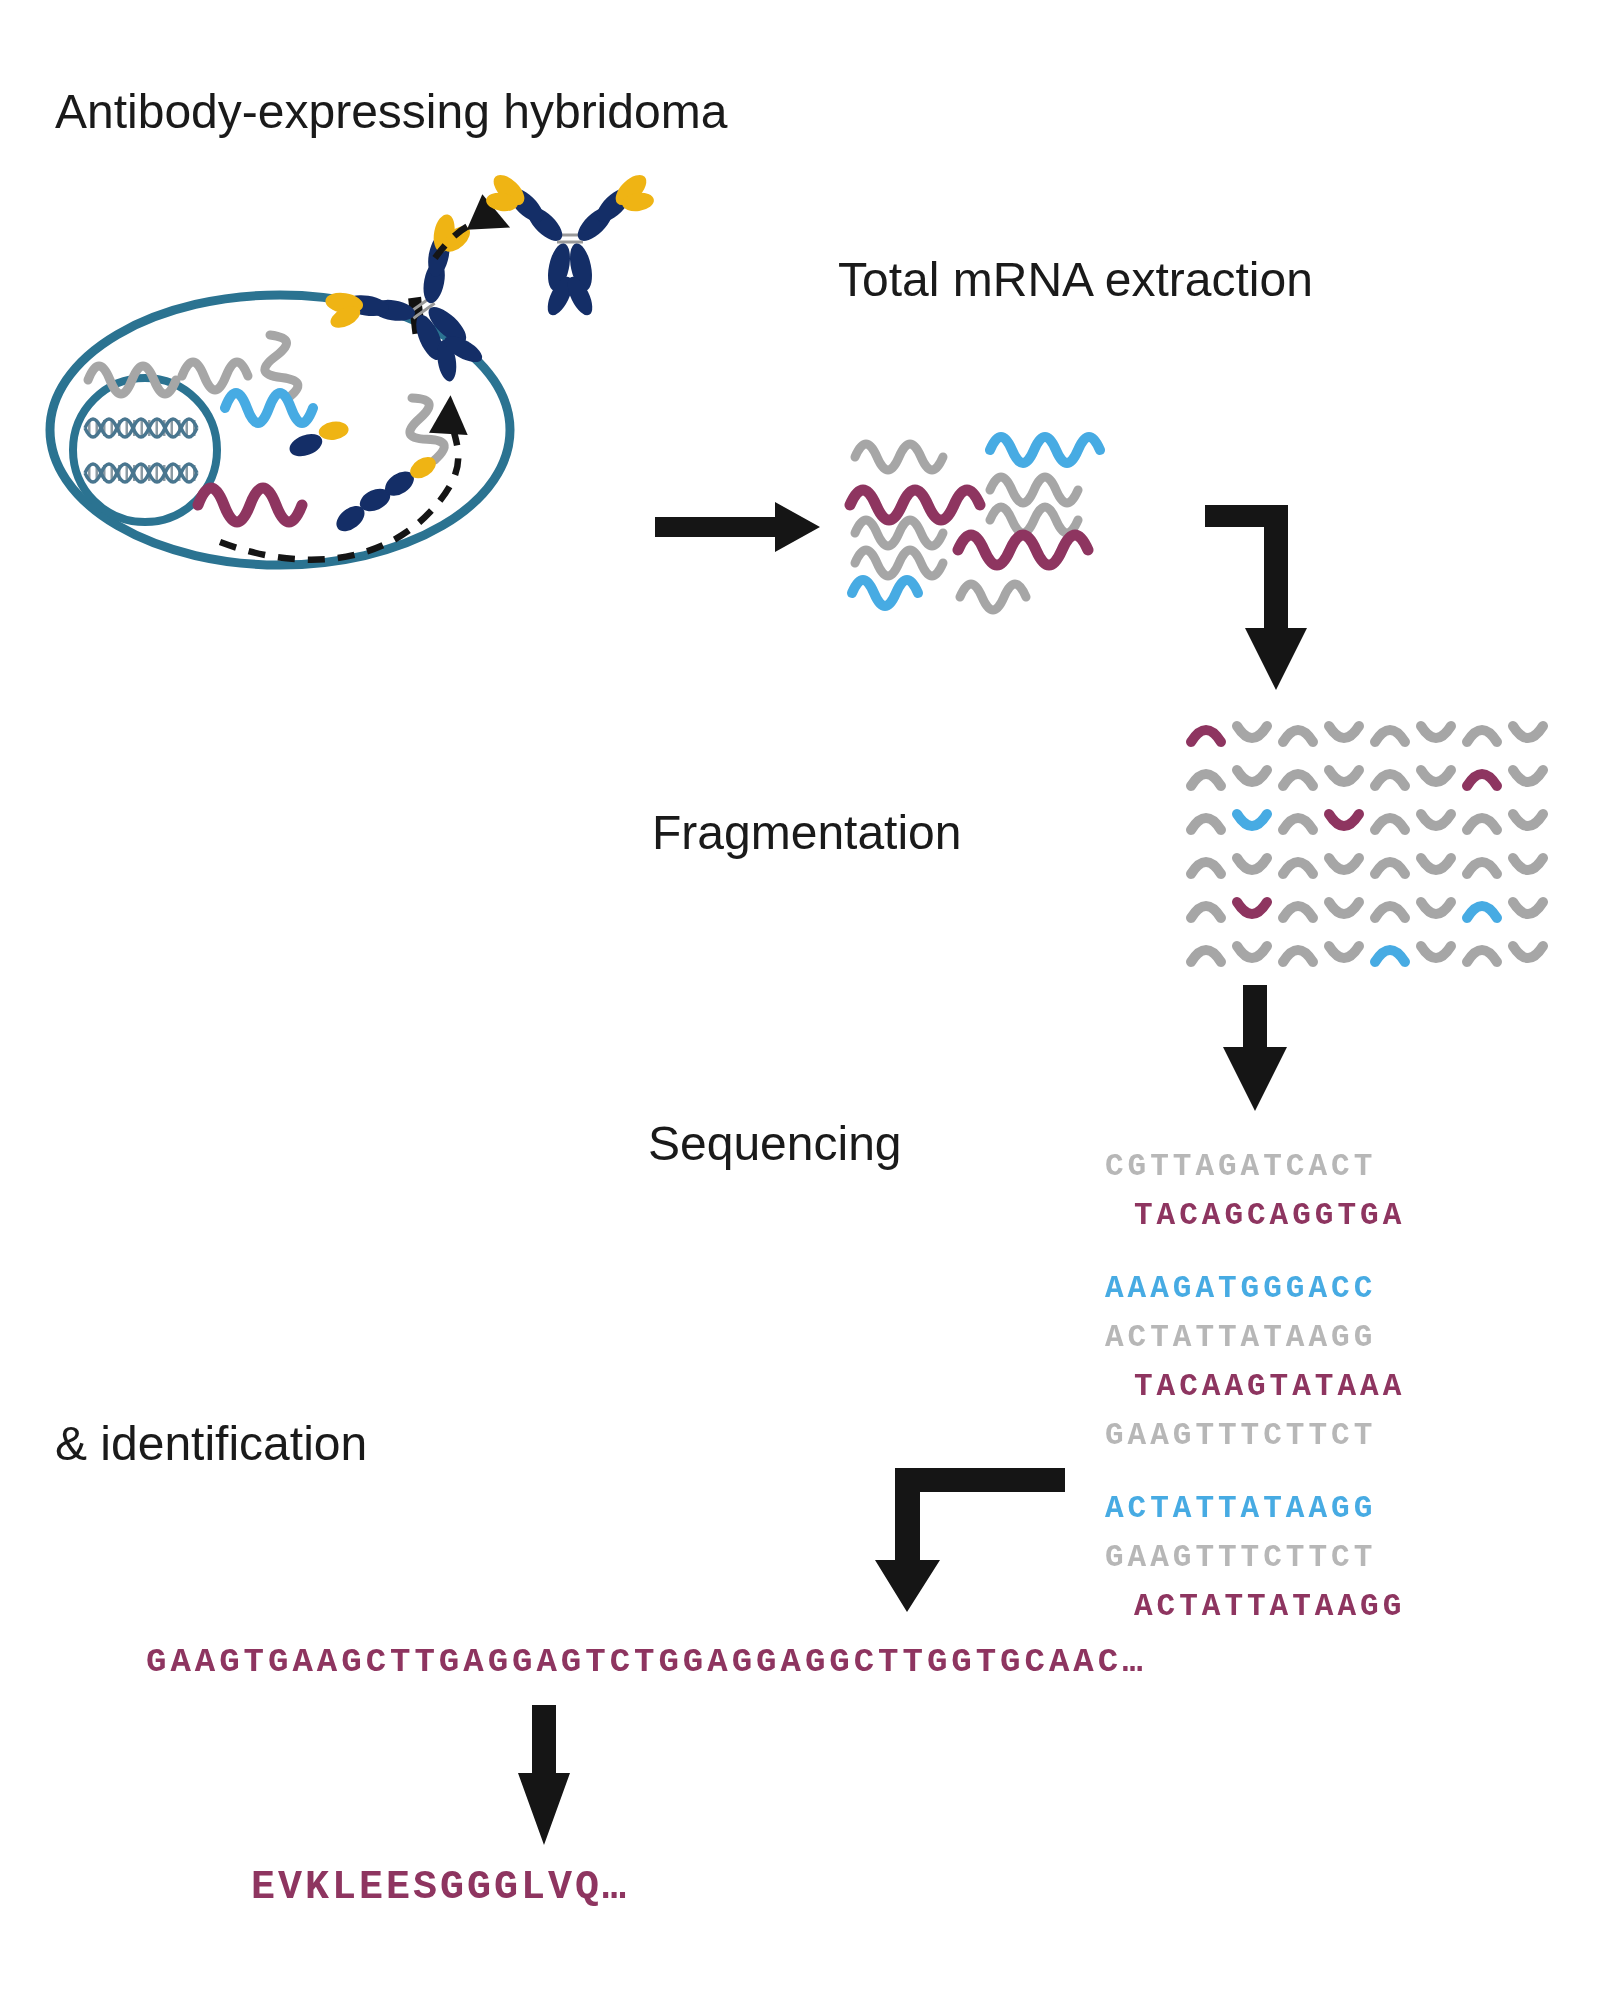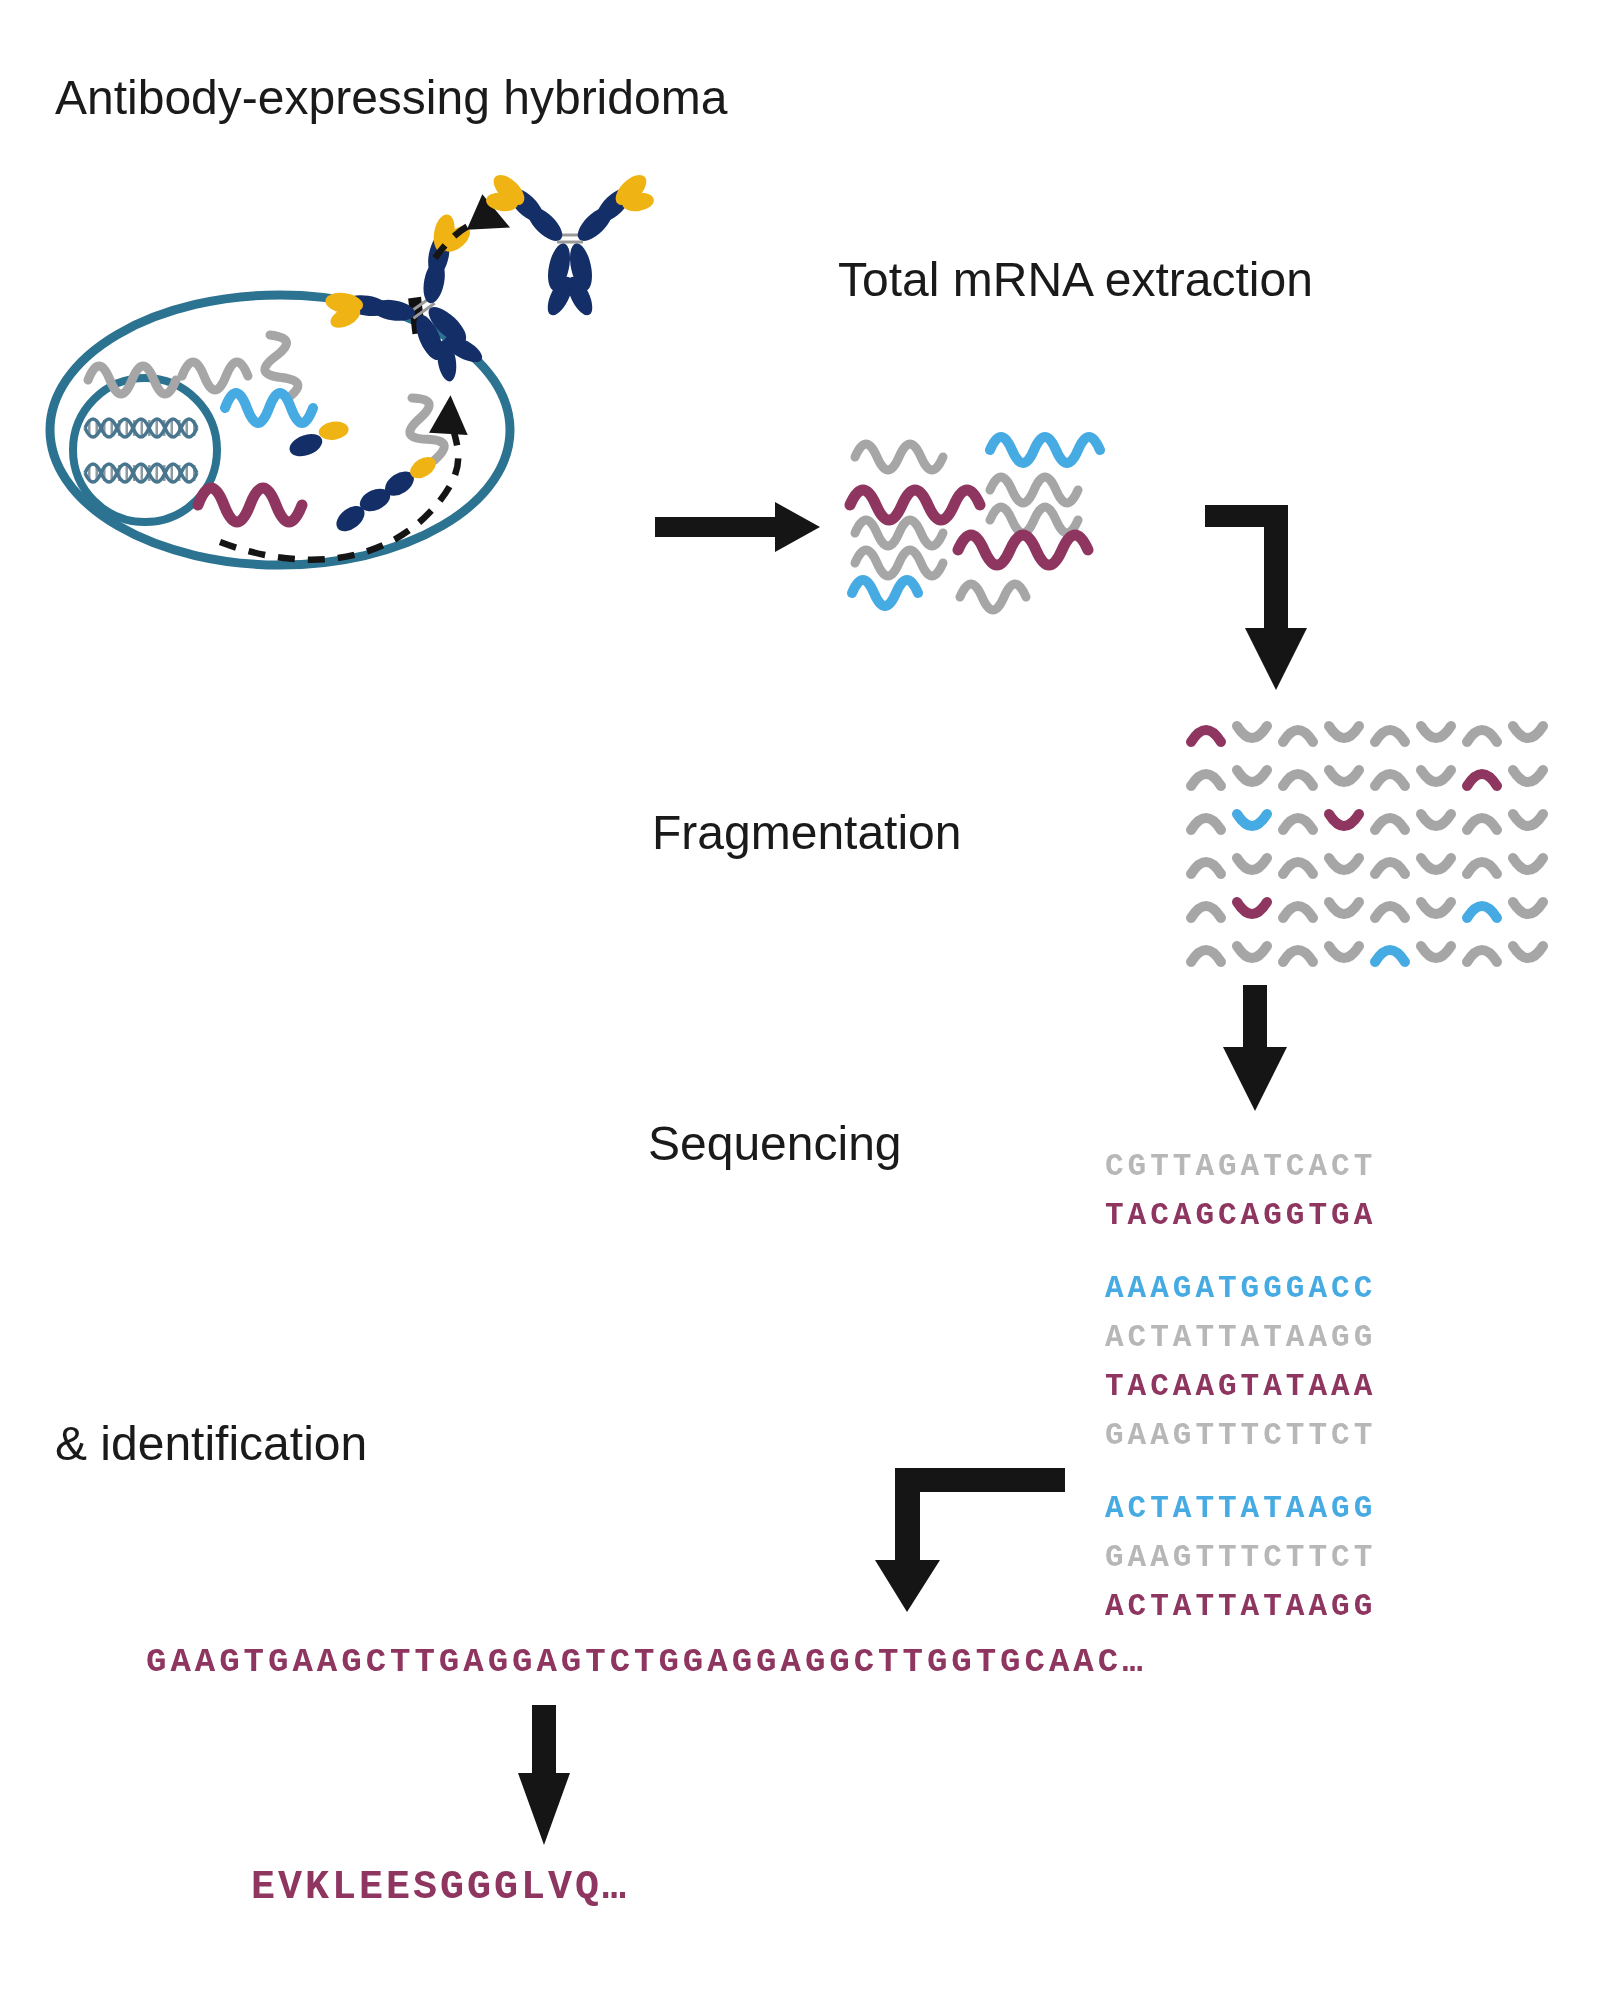--- a/index.html
+++ b/index.html
@@ -7,39 +7,39 @@
     width:1600px;height:1990px;position:relative;background:#ffffff;
     font-family:"Liberation Sans", sans-serif;color:#1a1a1a;overflow:hidden;
   }
   .abs{position:absolute;}
   .label{font-size:48px;color:#1a1a1a;white-space:nowrap;}
   .seq{font-family:"Liberation Mono", monospace;font-weight:bold;white-space:nowrap;margin-left:36px;}
   #reads-col{left:1105px;top:1142px;}
   #reads-col .read{font-size:31px;line-height:49px;letter-spacing:4px;font-weight:bold;
     font-family:"Liberation Mono", monospace;}
   .read.c-gray{color:var(--c-gray_text);}
-  .read.c-maroon{color:var(--c-maroon);}
+  .read.c-maroon{color:var(--c-maroon);margin-left:29px;}
   .read.c-blue{color:var(--c-blue);margin-top:24px;}
   #frag-grid{left:1183px;top:712px;display:grid;grid-template-columns:repeat(8,46px);grid-auto-rows:44px;}
   .chev{width:46px;height:44px;display:block;}
   .chev path{fill:none;stroke-width:10;stroke-linecap:round;}
   .sq{fill:none;stroke-linecap:round;stroke-linejoin:round;}
   .sq.g{stroke:var(--c-gray);stroke-width:9;}
   .sq.b{stroke:var(--c-blue);stroke-width:10;}
   .sq.m{stroke:var(--c-maroon);stroke-width:11;}
   .navy{fill:var(--c-navy);}
   .gold{fill:var(--c-gold);}
   .arrow{fill:var(--c-black);}
   #assembled-seq{left:110px;top:1643px;font-size:34px;letter-spacing:4px;color:var(--c-maroon);}
   #protein-seq{left:215px;top:1865px;font-size:40px;letter-spacing:3px;color:var(--c-maroon);}
 </style>
 </head>
 <body>
 
-<div class="abs label" style="left:55px;top:70px;">Antibody-expressing hybridoma</div>
+<div class="abs label" style="left:55px;top:84px;">Antibody-expressing hybridoma</div>
 
 <svg class="abs" style="left:30px;top:140px;" width="800" height="480" viewBox="0 0 800 480">
   <defs>
     <marker id="ah" viewBox="0 0 12 12" refX="9" refY="6" markerWidth="6.5" markerHeight="6.5" orient="auto-start-reverse">
       <path d="M0.5,0.5 L11.5,6 L0.5,11.5 z" fill="#151515"></path>
     </marker>
     <g id="ab">
       <line x1="-13" y1="0" x2="13" y2="0" stroke="#9a9a9a" stroke-width="3"></line>
       <line x1="-13" y1="7" x2="13" y2="7" stroke="#9a9a9a" stroke-width="3"></line>
       <ellipse class="navy" cx="-11" cy="32" rx="10" ry="24" transform="rotate(12 -11 32)"></ellipse>

